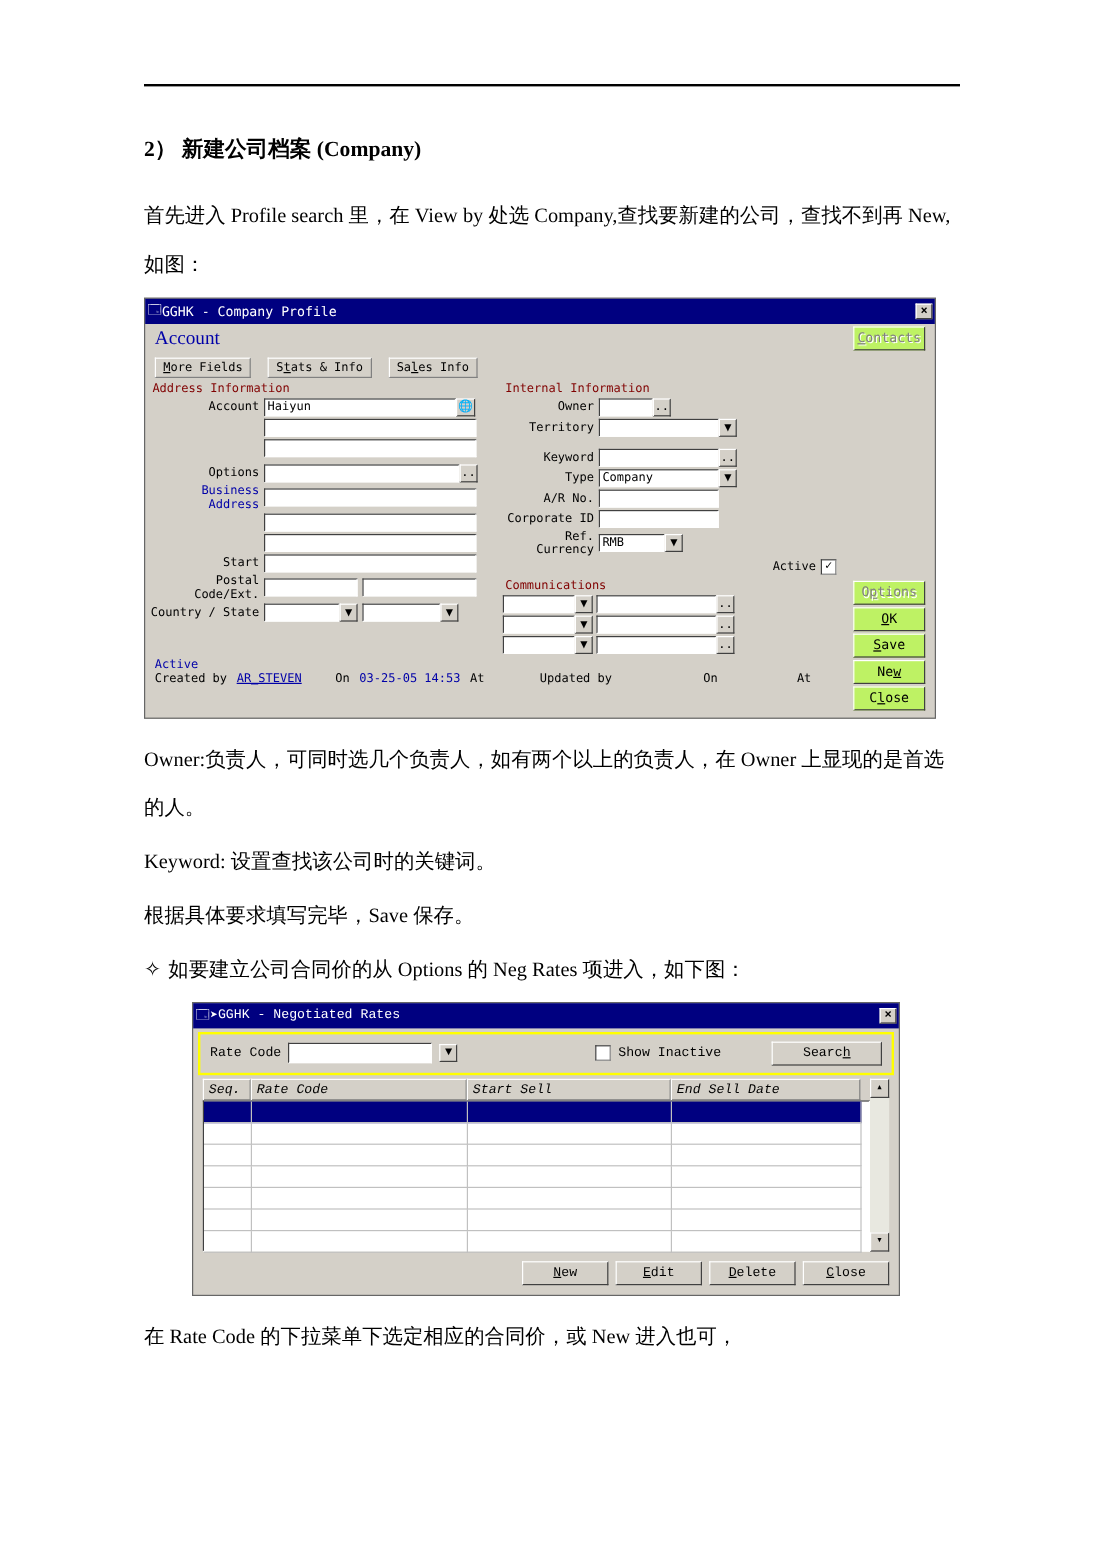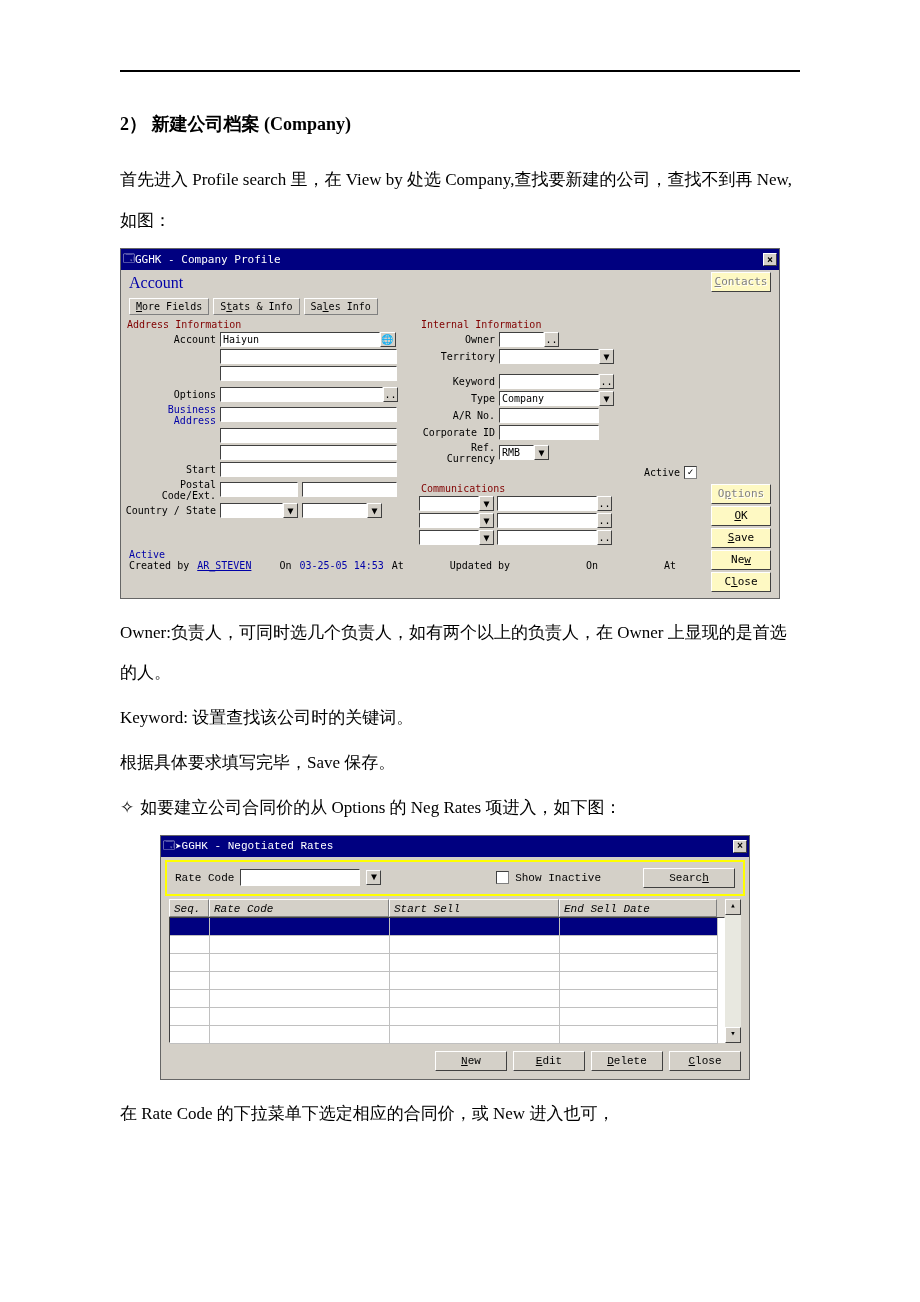--- a/index.html
+++ b/index.html
@@ -71,21 +71,21 @@
     padding: 2px 4px 4px 0;
   }
   .ss1-acct {
     font-family: "Times New Roman", serif;
     font-size: 16px;
     color: #0000a8;
     padding: 2px 4px 6px 4px;
   }
   .ss1-tabs {
     display: flex;
-    gap: 4px;
+    gap: 14px;
     margin-bottom: 2px;
     padding-left: 4px;
   }
   .ss1-tab {
     background: #d4d0c8;
     border: 1px solid #808080;
     border-top-color: #fff;
     border-left-color: #fff;
     padding: 2px 6px;
     font-size: 10px;
@@ -154,21 +154,21 @@
     display: inline-flex;
     align-items: center;
     justify-content: center;
     font-size: 10px;
     line-height: 10px;
   }
   .rbtn {
     display: block;
     width: 60px;
     height: 20px;
-    background: #fef9c3;
+    background: #bef264;
     border: 1px solid #fff;
     border-right-color: #404040;
     border-bottom-color: #404040;
     text-align: center;
     line-height: 18px;
     font-size: 11px;
     margin-bottom: 2px;
   }
   .rbtn.disabled { color: #808080; text-shadow: 1px 1px 0 #fff; }
   .rbtn .u { text-decoration: underline; }
@@ -393,21 +393,21 @@
           <div class="frow">
               <span class="flabel" style="width:80px">A/R No.</span>
               <span class="fin" style="width:100px"></span>
             </div>
           <div class="frow">
               <span class="flabel" style="width:80px">Corporate ID</span>
               <span class="fin" style="width:100px"></span>
             </div>
           <div class="frow">
               <span class="flabel" style="width:80px">Ref. Currency</span>
-              <span class="fin" style="width:35px">RMB</span>
+              <span class="fin" style="width:55px">RMB</span>
               <span class="sbtn ddarrow">▼</span>
             </div>
           <div class="frow" style="justify-content:flex-end;padding-right:10px">
               <span>Active</span>
               <span style="width:4px"></span>
               <span class="chk">✓</span>
             </div>
           <div class="fs-title">Communications</div>
           <div class="frow">
               <span class="fin" style="width:60px"></span>

